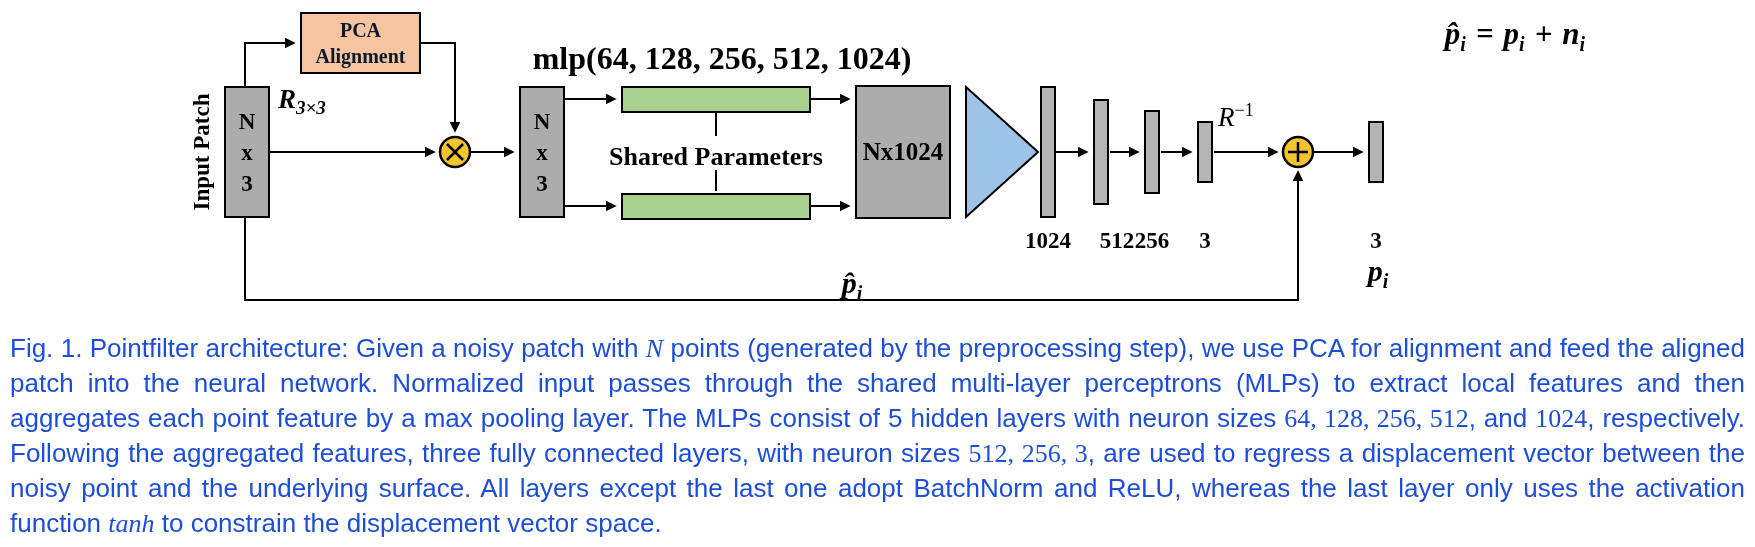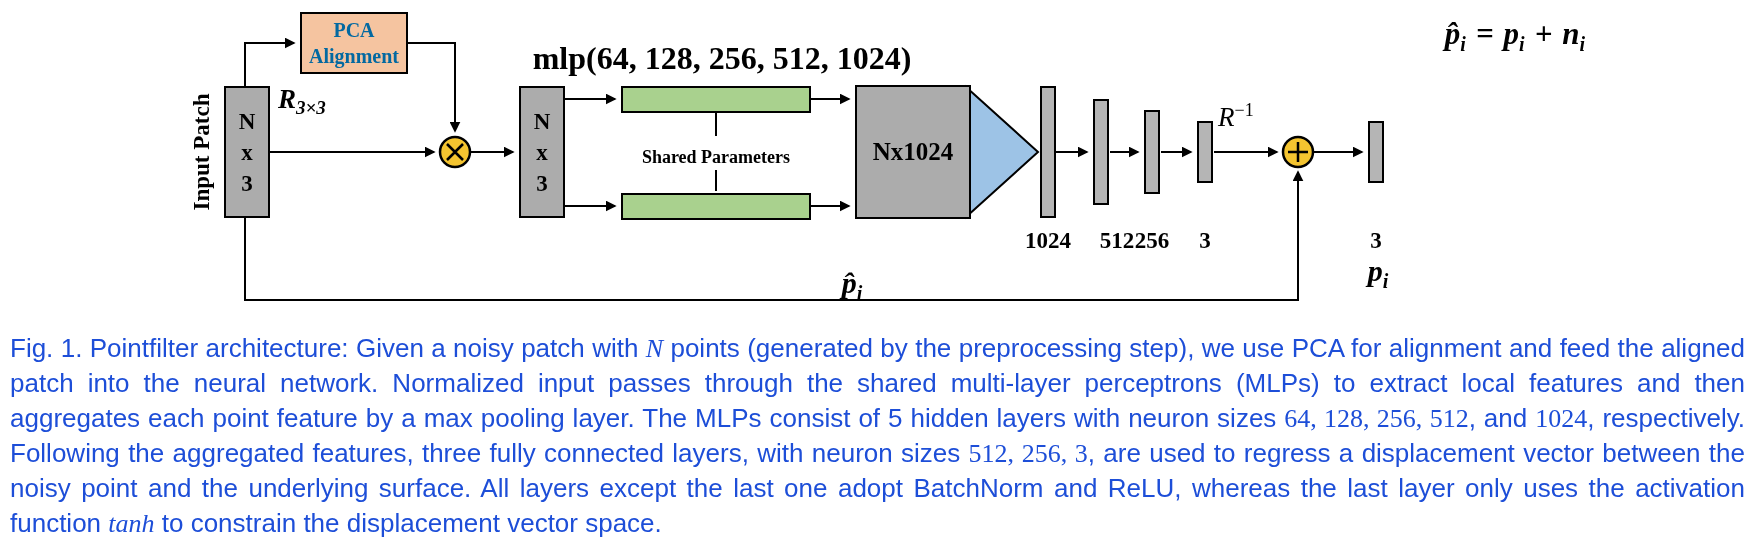--- a/index.html
+++ b/index.html
@@ -7,35 +7,35 @@
               font-family:"Liberation Sans", sans-serif; color:#000; }
 
   
   .stage { position:relative; width:1755px; height:315px; }
   .wires { position:absolute; left:0; top:0; }
 
   .box { position:absolute; display:flex; flex-direction:column; align-items:center;
          justify-content:center; border:2px solid #000; text-align:center;
          font-family:"Liberation Serif", serif; font-weight:bold; }
   .nbox { width:46px; height:132px; top:86px; font-size:23px; line-height:31px; }
-  .pca  { left:300px; top:12px; width:108px; height:62px; font-size:20px; line-height:26px; color:#0369a1; }
+  .pca  { left:300px; top:12px; width:121px; height:62px; font-size:20px; line-height:26px; color:#0f172a; }
   .gbar { position:absolute; border:2px solid #000; }
-  .featbox { left:855px; top:85px; width:116px; height:134px; font-size:25px;text-align:right; }
+  .featbox { left:855px; top:85px; width:96px; height:134px; font-size:25px;text-align:right; }
   .fcbar { position:absolute; width:16px; border:2px solid #000; }
 
   .lbl { position:absolute; white-space:nowrap; font-family:"Liberation Serif", serif; }
   .ctr { transform:translate(-50%,-50%); }
   .bold { font-weight:bold; }
 
   .rot { transform:translate(-50%,-50%) rotate(-90deg); }
 
   .r3x3 { left:278px; top:84px; font-size:27px; font-weight:bold; font-style:italic; }
   .r3x3 sub { font-size:19px; }
   .mlp { left:722px; top:58px; font-size:32px; font-weight:bold;text-align:center; }
-  .shared { left:716px; top:157px; font-size:18px; font-weight:bold; }
+  .shared { left:716px; top:157px; font-size:26px; font-weight:bold; }
   .num { font-size:23px; font-weight:bold; }
   .rinv { left:1218px; top:100px; font-size:27px; font-style:italic; }
   .rinv sup { font-size:18px; font-style:normal; }
 
   .equation { left:1515px; top:36px; font-size:31px; font-weight:bold; font-style:italic; }
   .equation sub { font-size:20px; }
   .equation .op { margin:0 10px; }
   .pointlbl { font-size:30px; font-weight:bold; font-style:italic; }
   .pointlbl sub { font-size:20px; }
 

